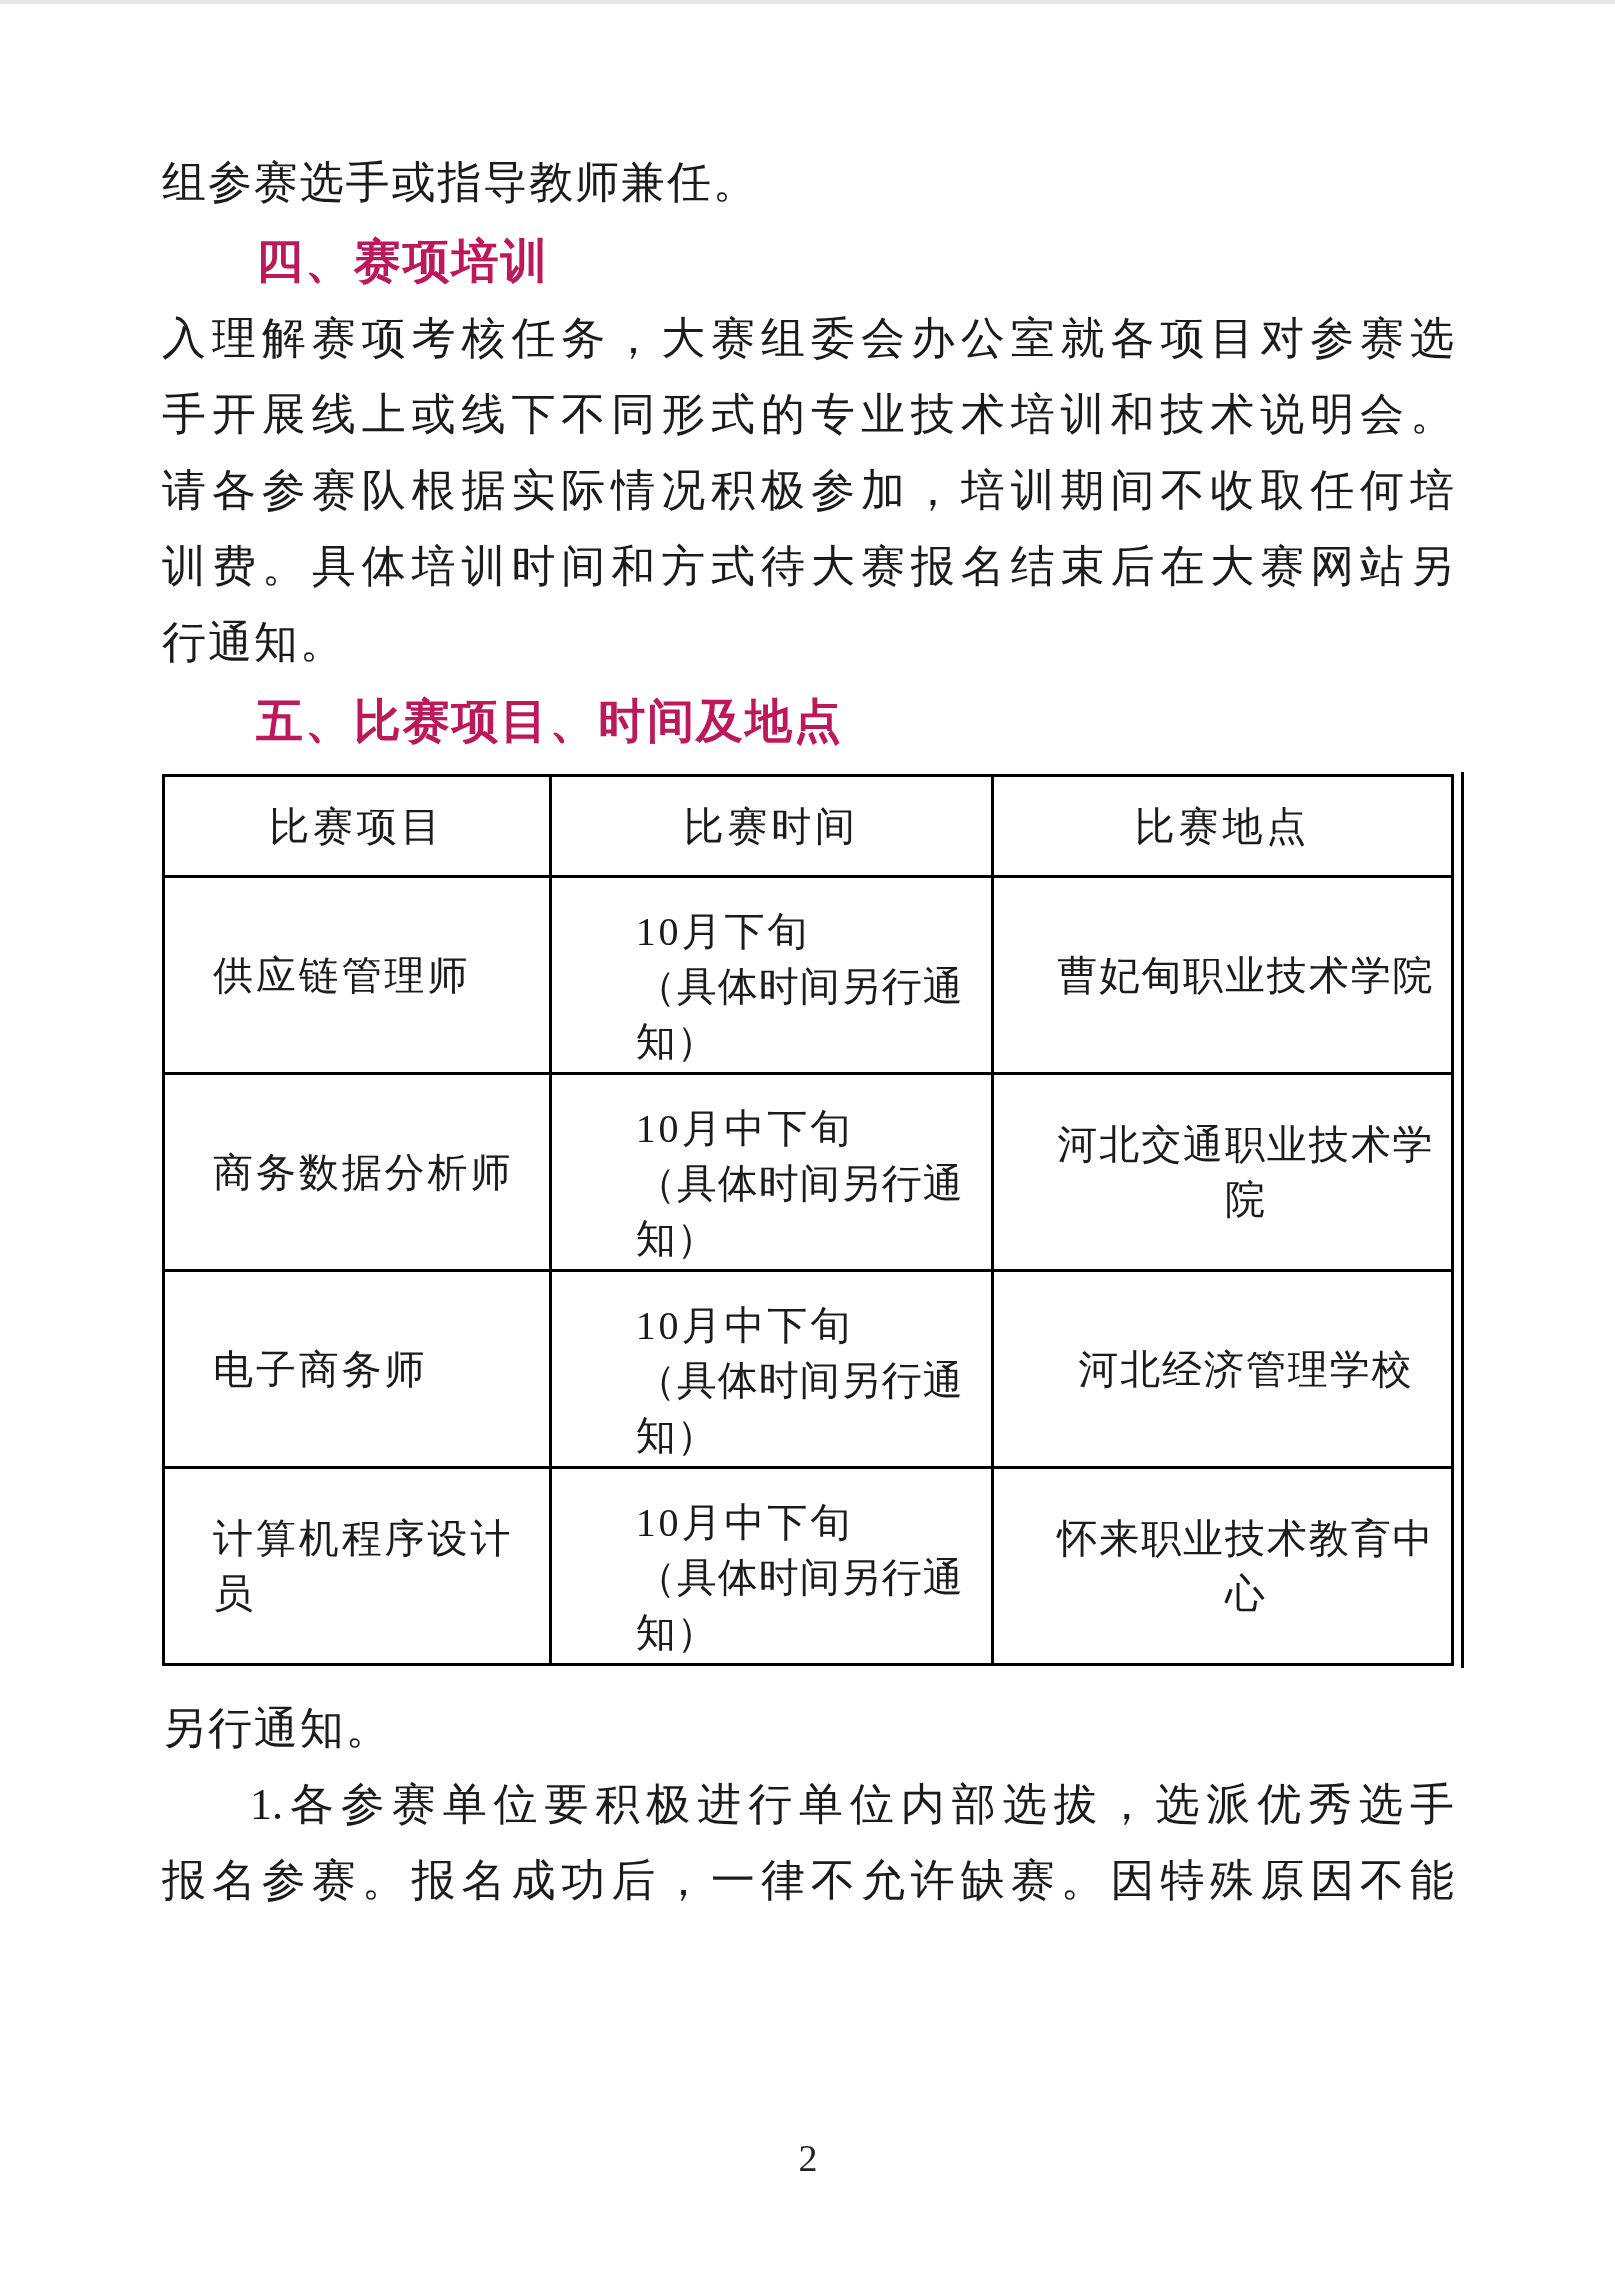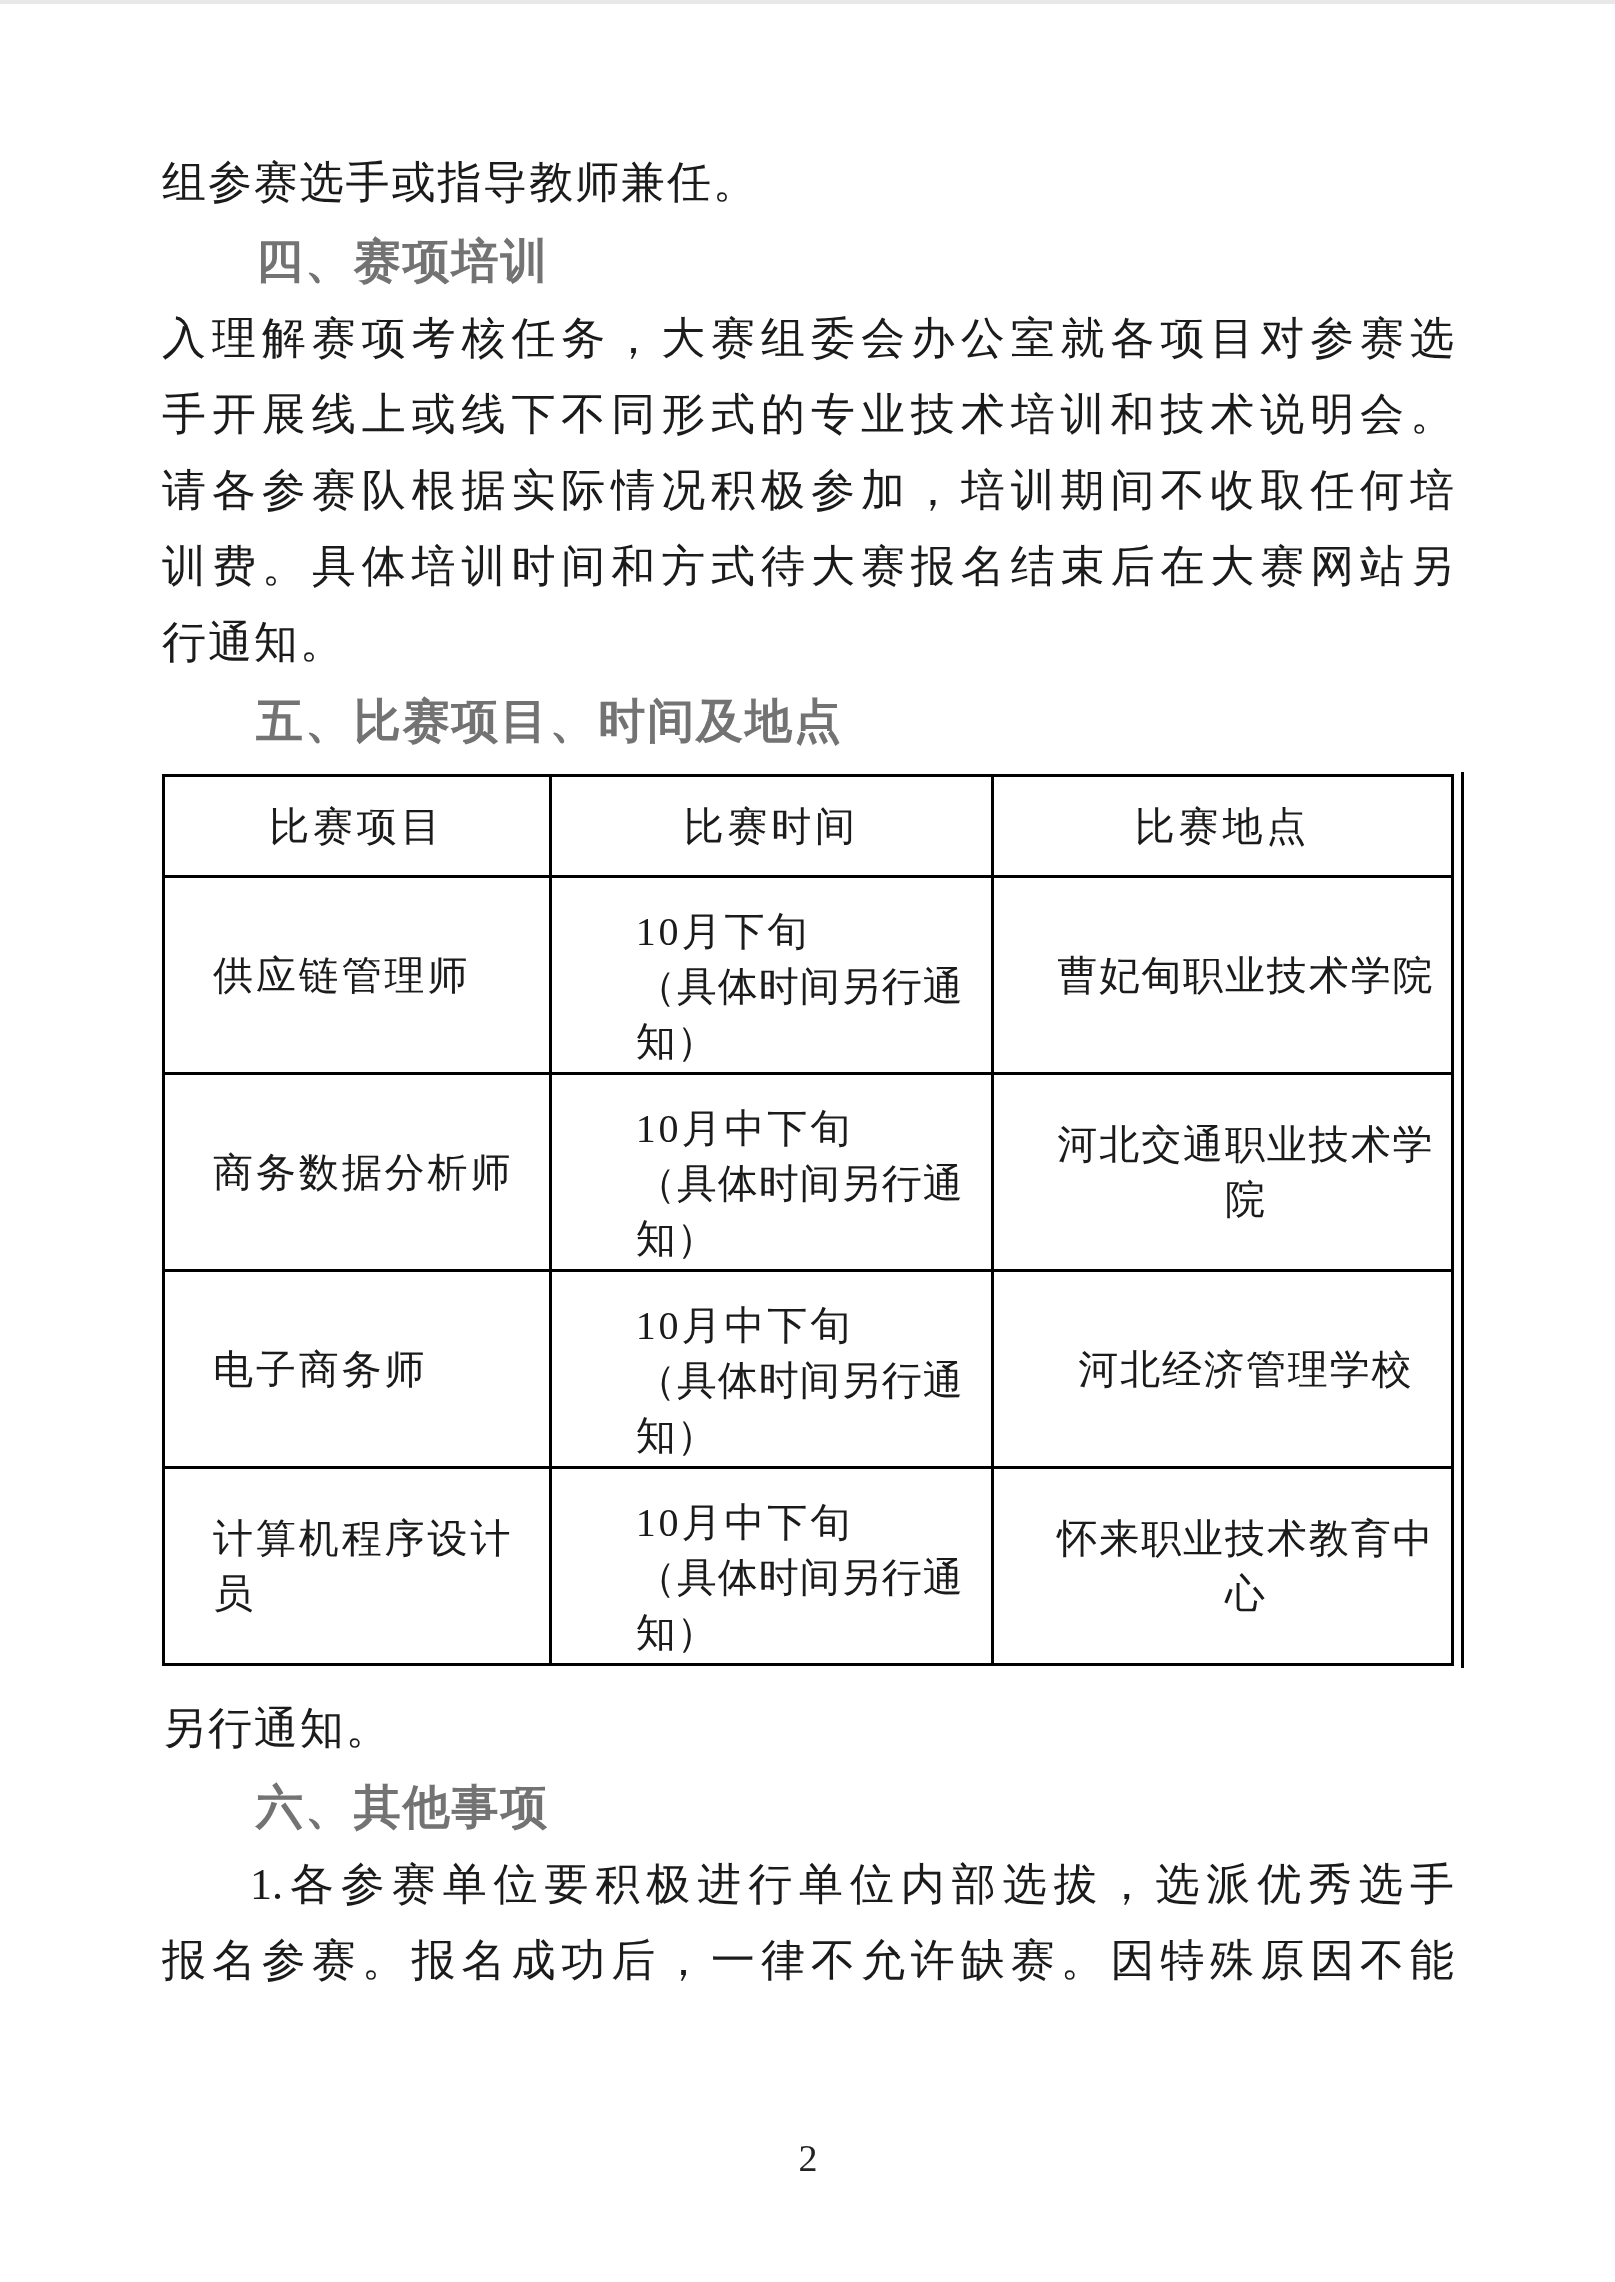--- a/index.html
+++ b/index.html
@@ -31,21 +31,21 @@
     letter-spacing: 0;
   }
   .indent2 { text-indent: 2em; }
   .heading {
     font-family: "Liberation Sans", "DejaVu Sans", sans-serif;
     font-weight: bold;
     font-size: 47px;
     line-height: 80px;
     height: 80px;
     text-indent: 2em;
-    color: #737373;
+    color: #be185d;
     letter-spacing: 1.9px;
   }
   .table-wrap {
     position: relative;
     margin: 13.3px 0 9.5px 0;
   }
   
   .table-wrap::after {
     content: "";
     position: absolute;
@@ -165,20 +165,19 @@
         <td class="location">怀来职业技术教育中心</td>
       </tr>
     </tbody>
       </table>
   </div>
 
   <div class="note-block">
     <div class="body-line">另行通知。</div>
   </div>
 
-  <div class="heading">六、其他事项</div>
   <div class="body-line just indent2">1.各参赛单位要积极进行单位内部选拔，选派优秀选手</div>
   <div class="body-line just">报名参赛。报名成功后，一律不允许缺赛。因特殊原因不能</div>
 
   <div class="page-number">2</div>
 
 </div>
 
 
 </body></html>

